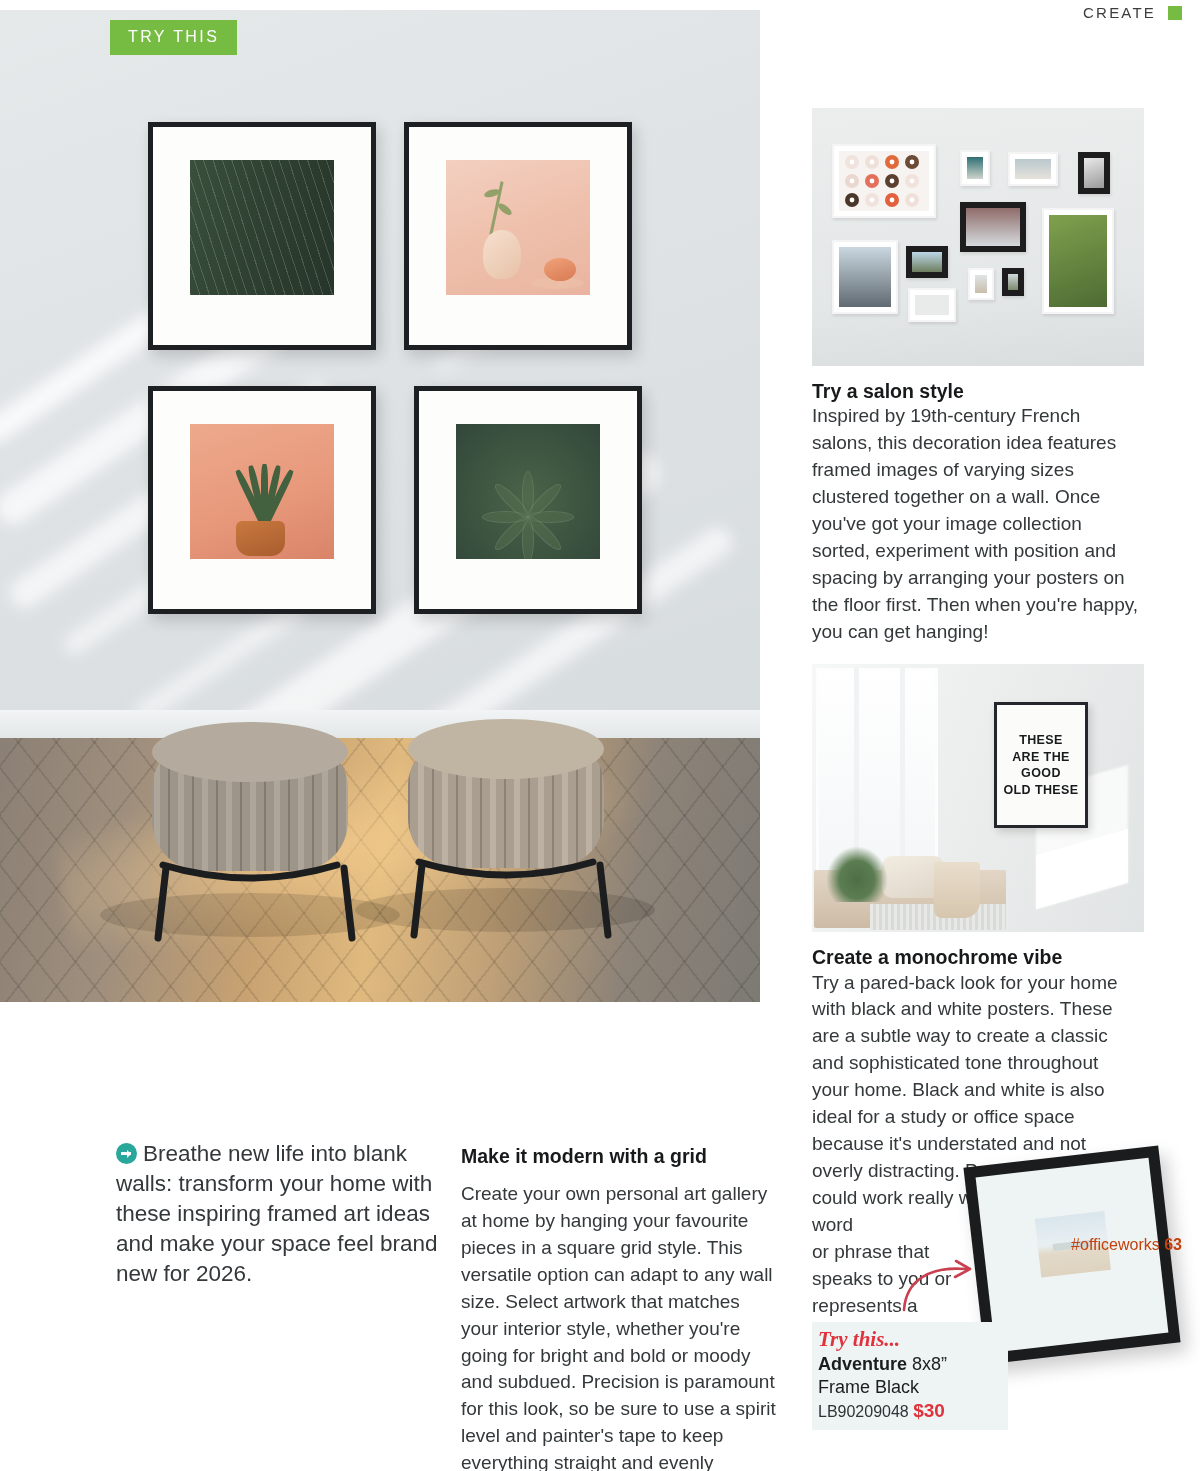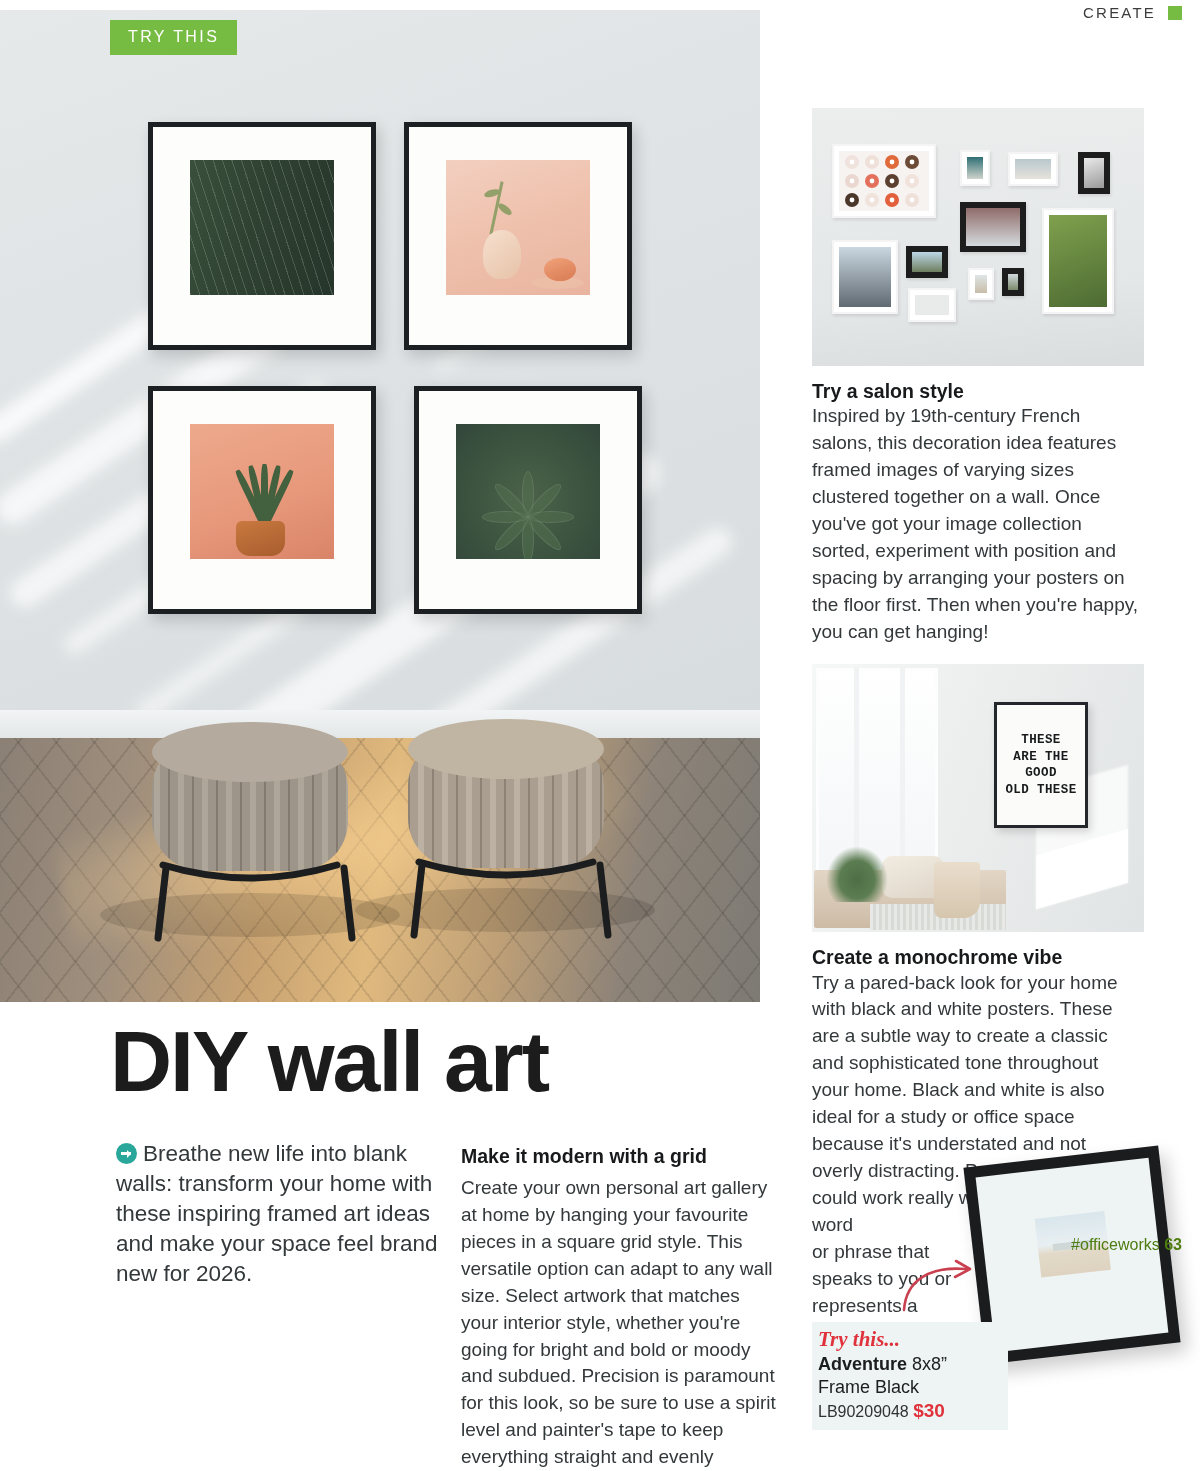--- a/index.html
+++ b/index.html
@@ -156,21 +156,21 @@
   }
   .arrow-bullet::before {
     content: ""; position: absolute; left: 11px; top: 6.5px;
     border: 4px solid transparent; border-left-color: #fff;
   }
   .col-body {
     position: absolute; left: 461px; top: 1143px; width: 318px;
     font-size: 19px; line-height: 1.42; color: #33383a;
   }
   .col-body h3 {
-    font-size: 19.5px; font-weight: 700; color: #17191a; margin-bottom: 4px;
+    font-size: 19.5px; font-weight: 700; color: #17191a; margin-bottom: 10px;
   }
 
   
   .rcol { position: absolute; left: 812px; top: 0; width: 332px; }
 
   .rimg {
     position: relative; width: 332px; overflow: hidden;
     background: #e9ecec;
   }
   .rimg-salon { height: 258px; margin-top: 108px; }
@@ -207,21 +207,21 @@
     background: rgba(255,255,255,.9); transform: skewY(-16deg);
   }
   .mono-poster {
     position:absolute; left:182px; top:38px; width:94px; height:126px;
     background:#fbfbfa; border:3px solid #23262a;
     box-shadow: 3px 4px 8px rgba(0,0,0,.15);
     display:flex; flex-direction:column; align-items:center; justify-content:center;
     gap:4px; padding:10px 6px;
   }
   .mono-poster span {
-    font-family: Liberation Mono, monospace;
+    font-family: Liberation Sans, sans-serif;
     font-weight: 700; font-size: 12.5px; letter-spacing: .4px; color:#181a1c;
     line-height:1;
   }
   .mono-bench {
     position:absolute; left:2px; bottom:4px; width:192px; height:58px;
     background: linear-gradient(180deg,#e3d6c6,#cdbba6);
     border-radius: 2px;
   }
   .mono-bench::after{
     content:""; position:absolute; left:56px; bottom:-2px; width:136px; height:26px;
@@ -283,21 +283,21 @@
   .callout .pname { font-size: 18px; line-height: 1.25; color: #1b1d1e; }
   .callout .pname b { font-weight: 700; }
   .callout .sku {
     font-size: 16px; color: #2f3234; margin-top: 2px;
   }
   .callout .sku .price { color: #e0323c; font-weight: 700; font-size: 19px; text-align: right; }
 
   
   .footer {
     position: absolute; right: 18px; bottom: 12px;
-    font-size: 16px; color: #4d7c0f;
+    font-size: 16px; color: #c2410c;
   }
   .footer b { font-weight: 700; }
 </style>
 </head>
 <body>
 
 <div class="page">
 
   <div class="header-right">
     <span class="header-kicker">CREATE</span>
@@ -386,21 +386,20 @@
         <div class="lf" style="transform:rotate(180deg)"></div>
         <div class="lf" style="transform:rotate(225deg)"></div>
         <div class="lf" style="transform:rotate(270deg)"></div>
         <div class="lf" style="transform:rotate(315deg)"></div>
       </div>
     </div>
   </div>
 
   <div class="try-this-badge">TRY THIS</div>
 
-  <h1 class="headline">DIY wall art</h1>
 
   <p class="intro"><span class="arrow-bullet"></span><span>Breathe new life into blank walls: transform your home with these inspiring framed art ideas and make your space feel brand new for 2026.</span></p>
 
   <div class="col-body">
     <h3>Make it modern with a grid</h3>
     <p>Create your own personal art gallery at home by hanging your favourite pieces in a square grid style. This versatile option can adapt to any wall size. Select artwork that matches your interior style, whether you're going for bright and bold or moody and subdued. Precision is paramount for this look, so be sure to use a spirit level and painter's tape to keep everything straight and evenly spaced.</p>
   </div>
 
   <div class="rcol">
 

